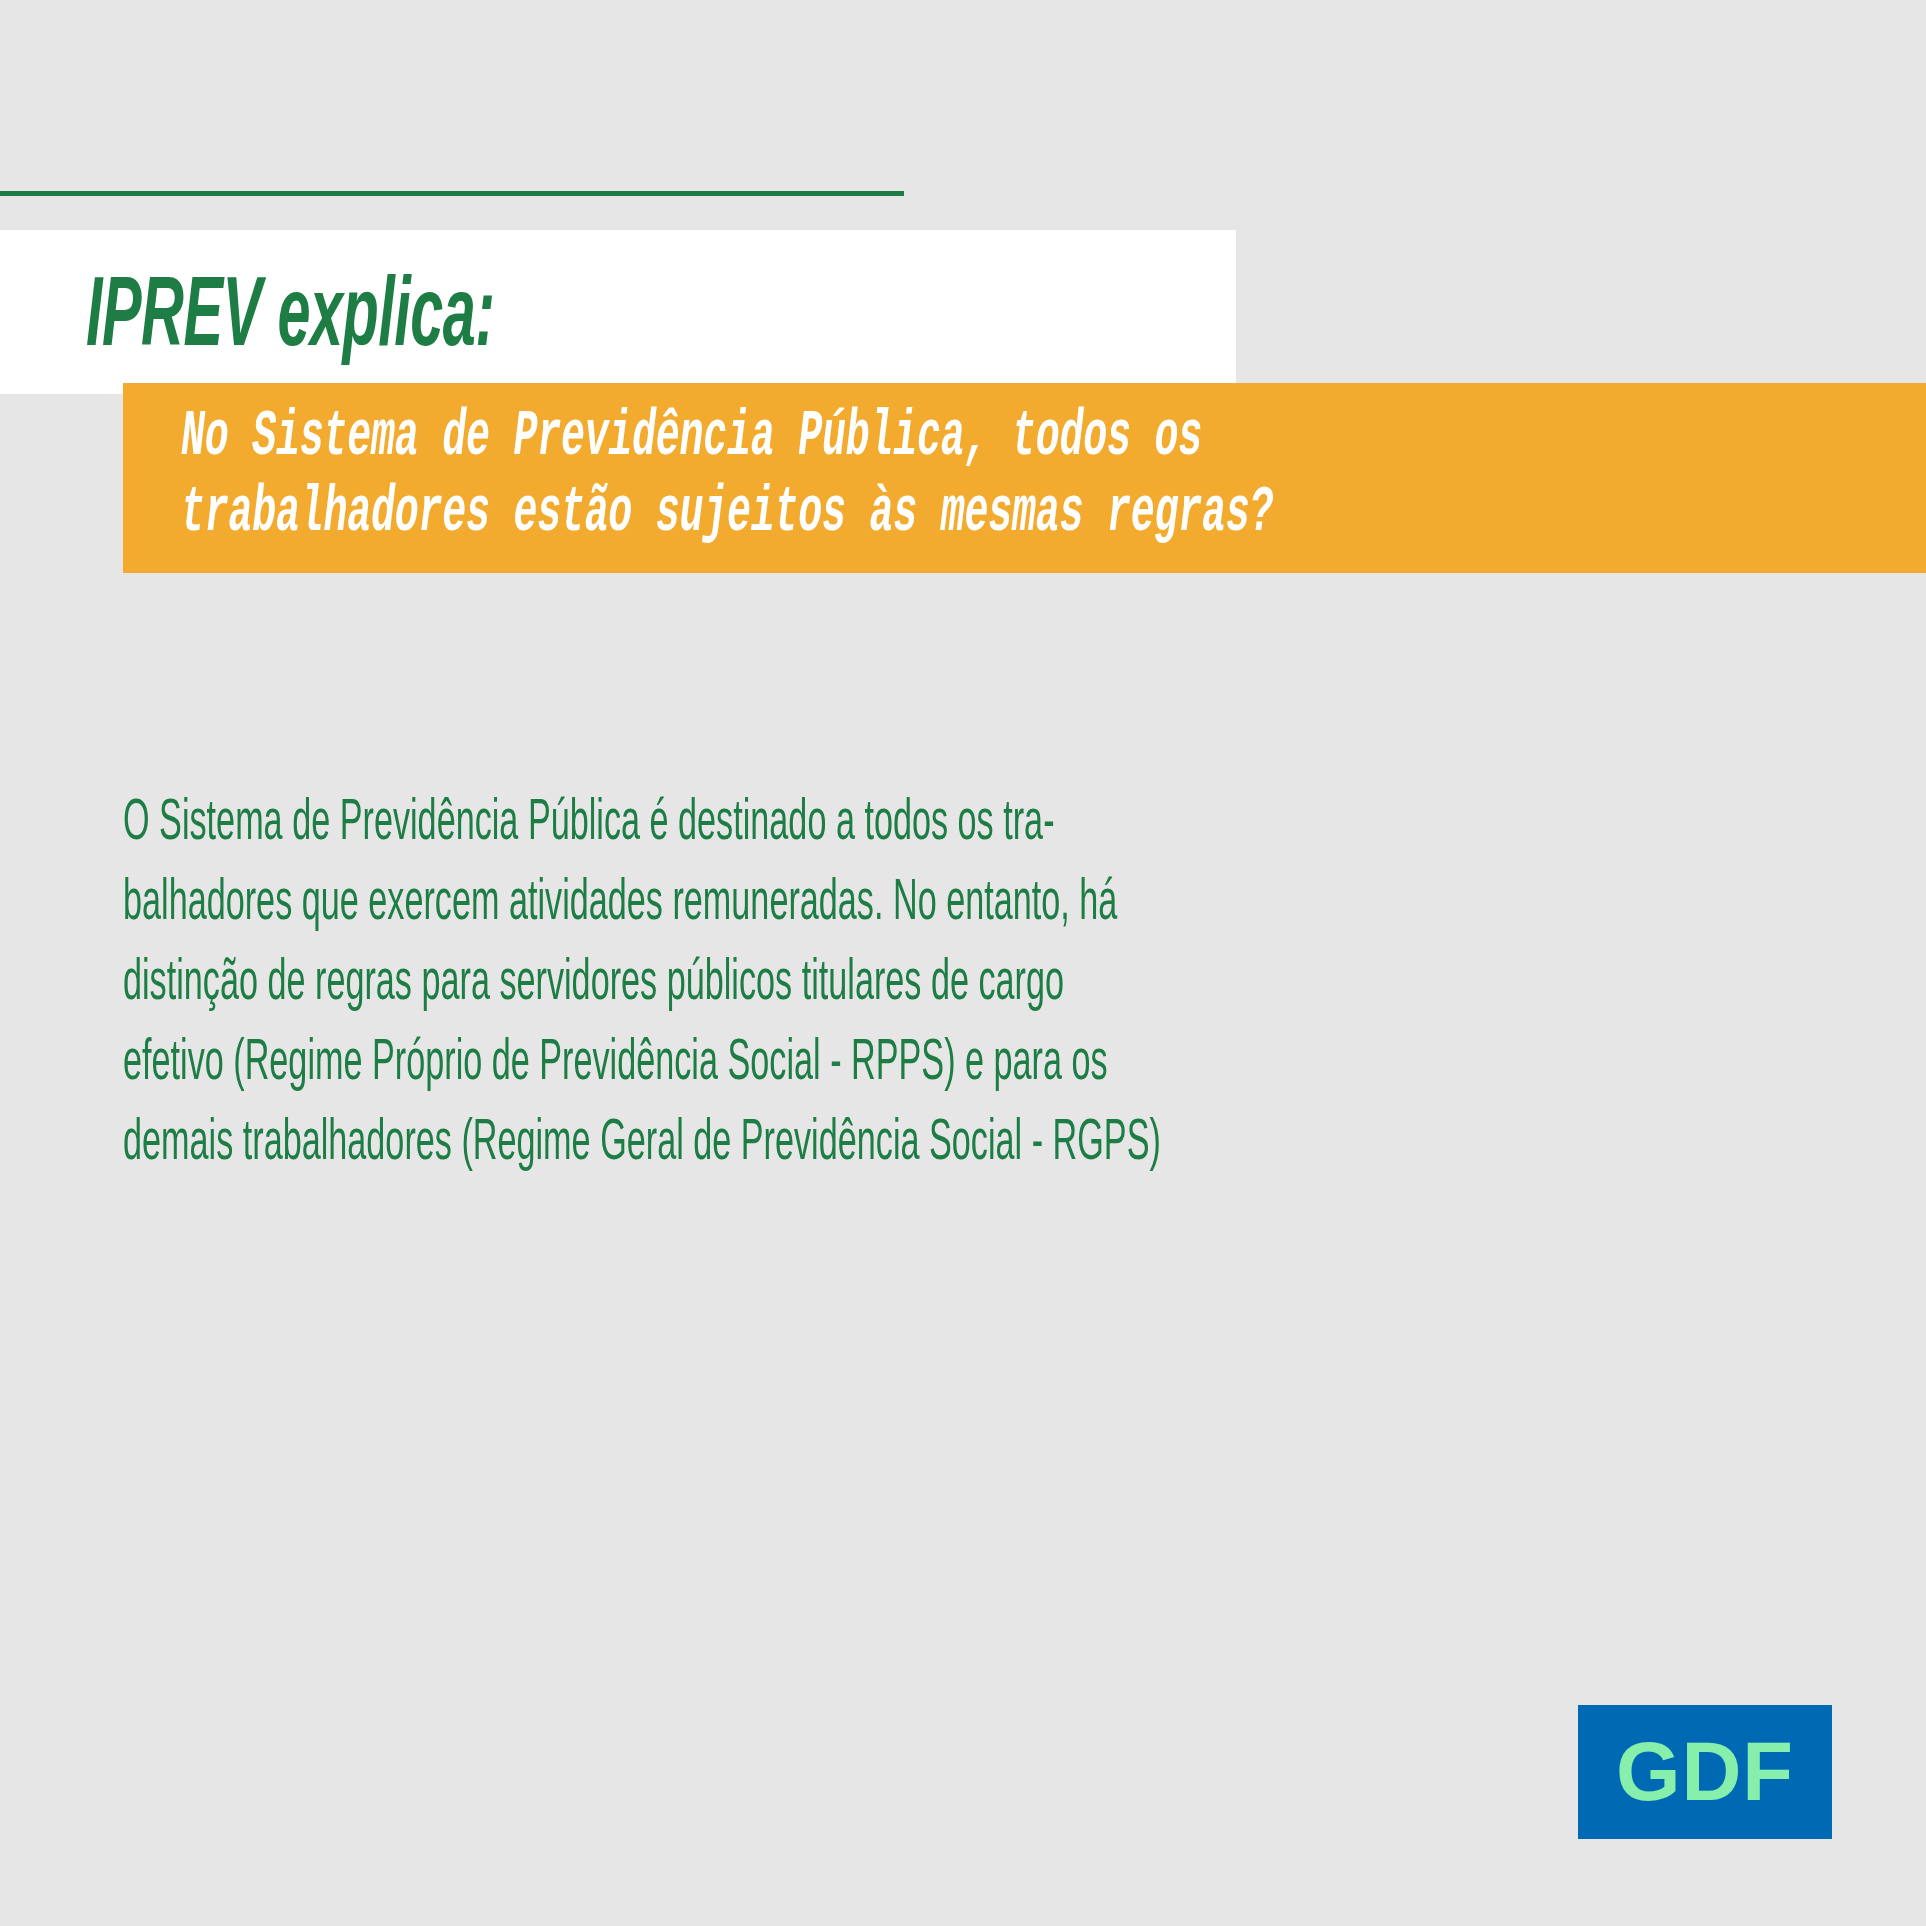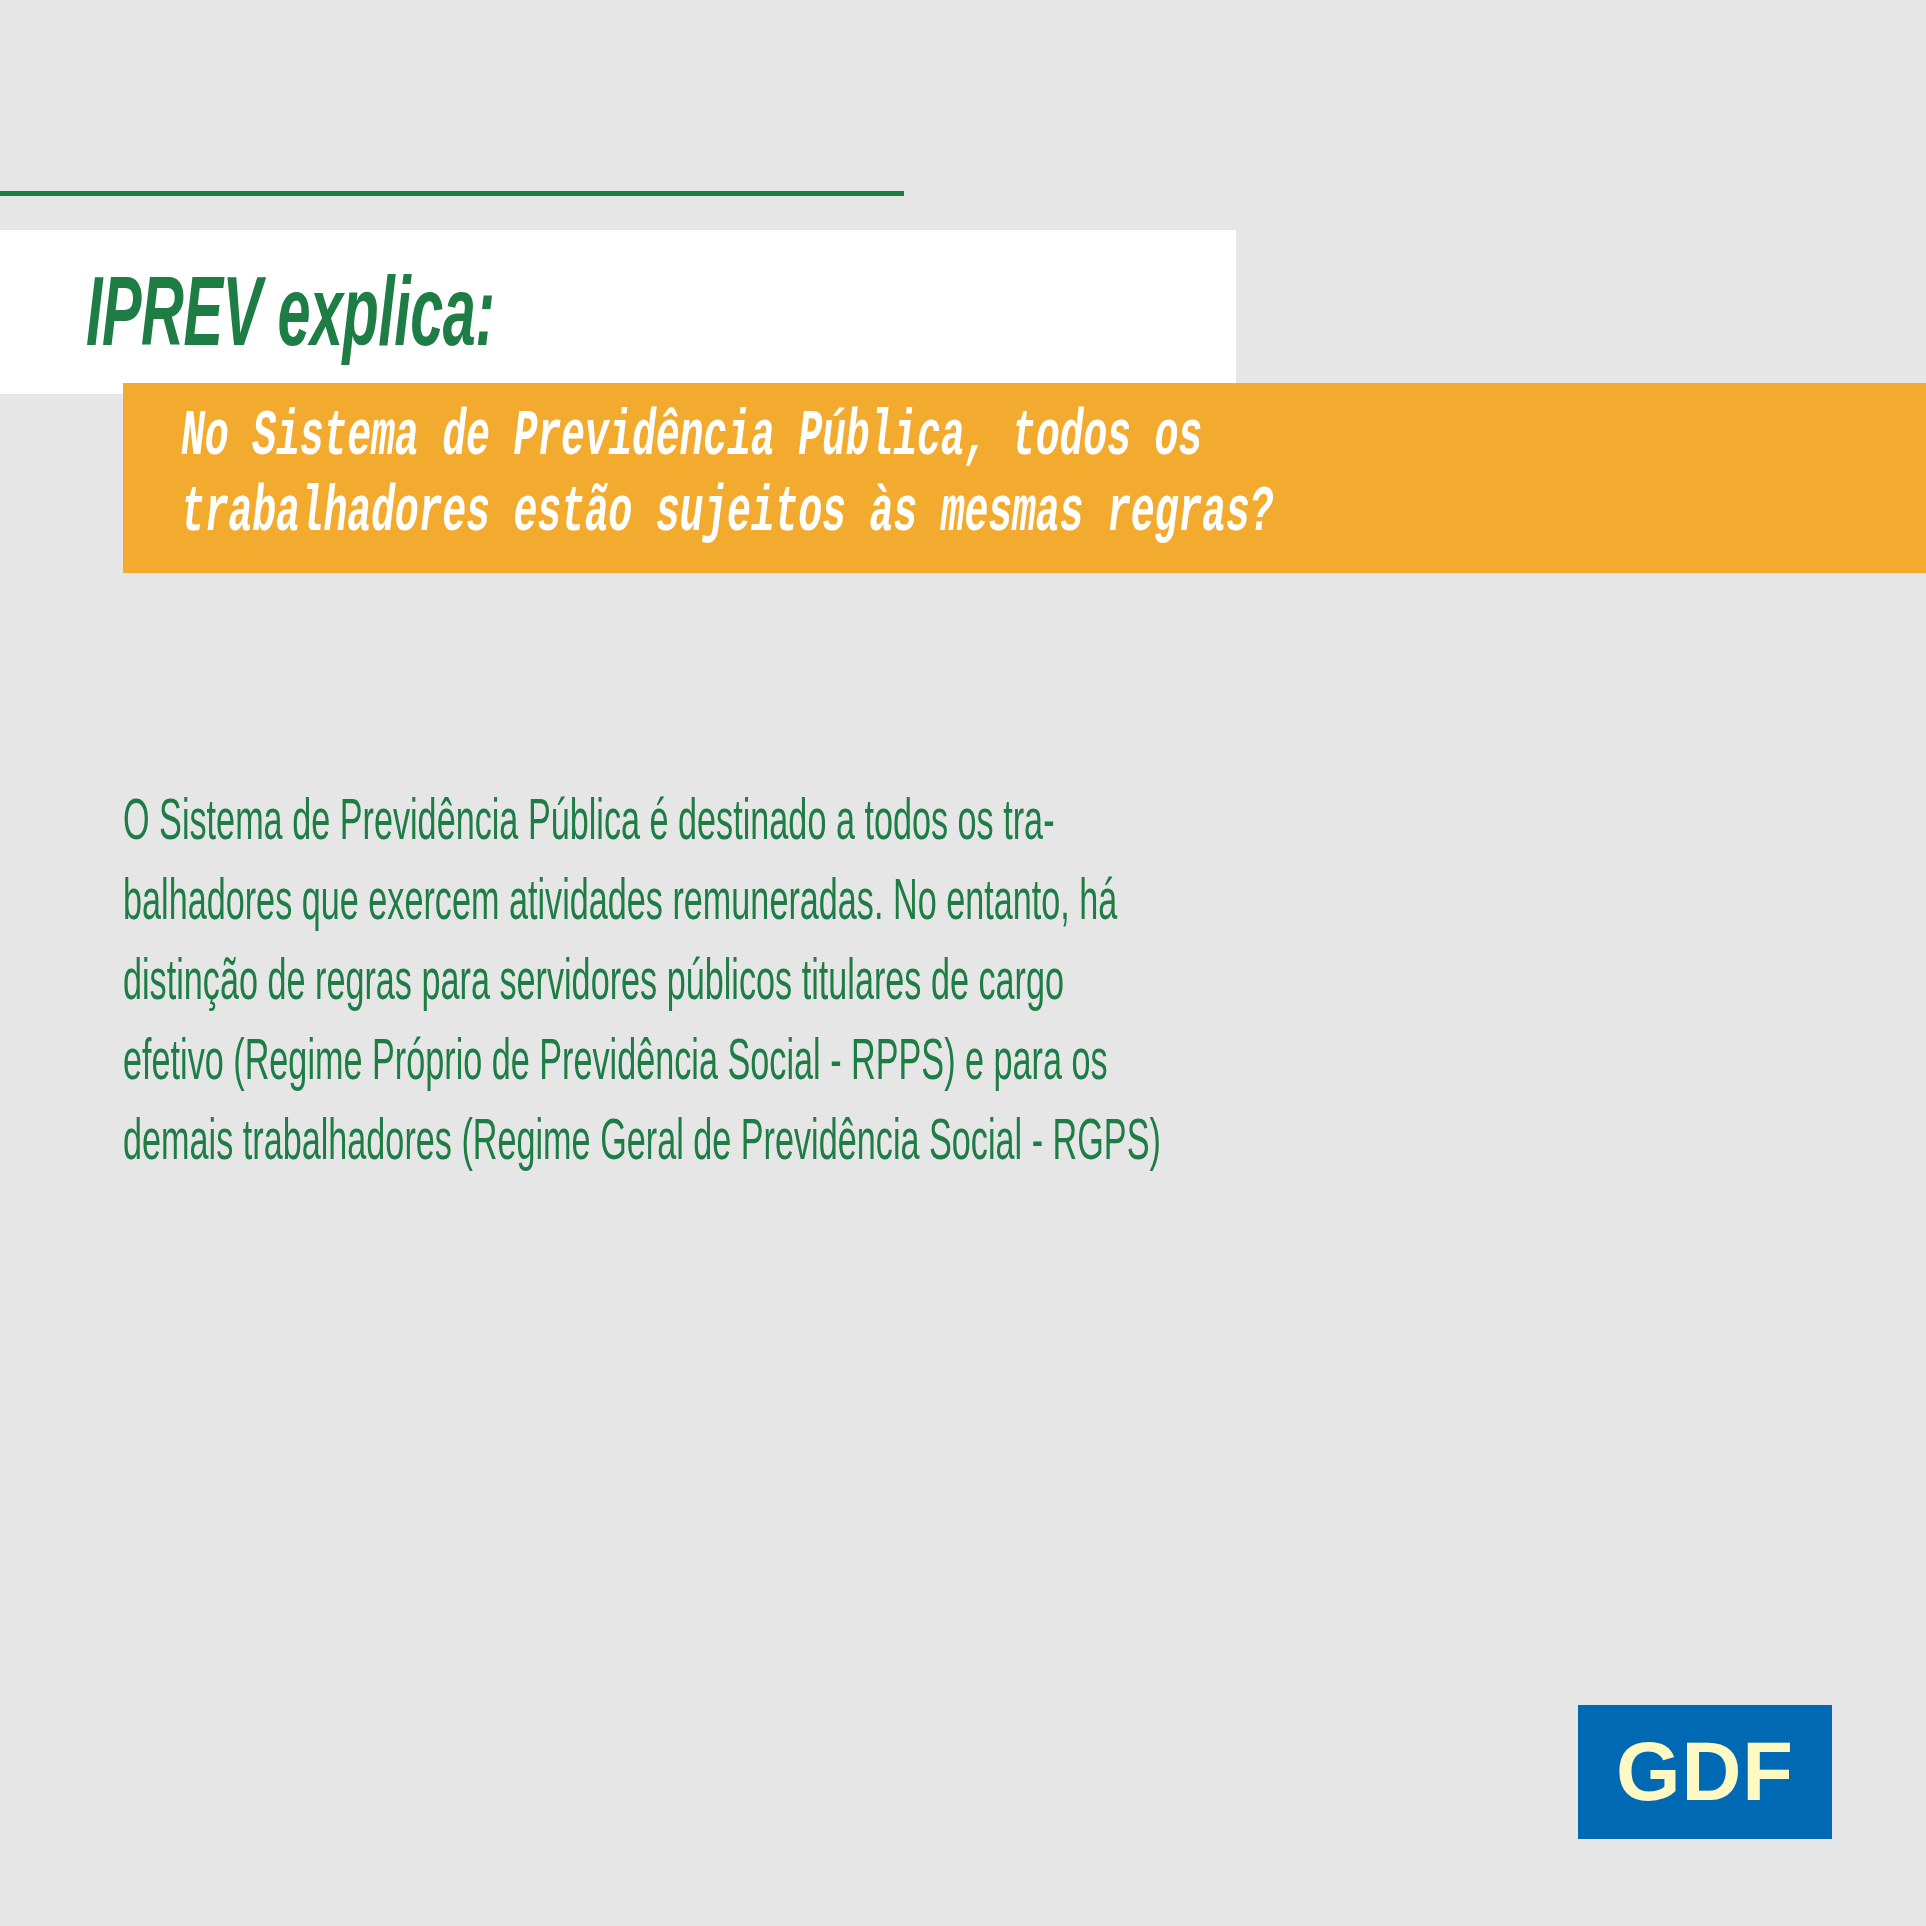--- a/index.html
+++ b/index.html
@@ -121,21 +121,21 @@
     background: #0069b4;
   }
   #gdf-text {
     position: absolute;
     left: 0;
     top: 0;
     width: 254px;
     height: 134px;
     line-height: 134px;
     text-align: center;
-    color: #fef9c3;
+    color: #86efac;
     font-size: 83px;
     font-weight: 700;
     letter-spacing: 0.9px;
   }
 </style>
 </head>
 <body>
 
 <div id="green-rule"></div>
 

